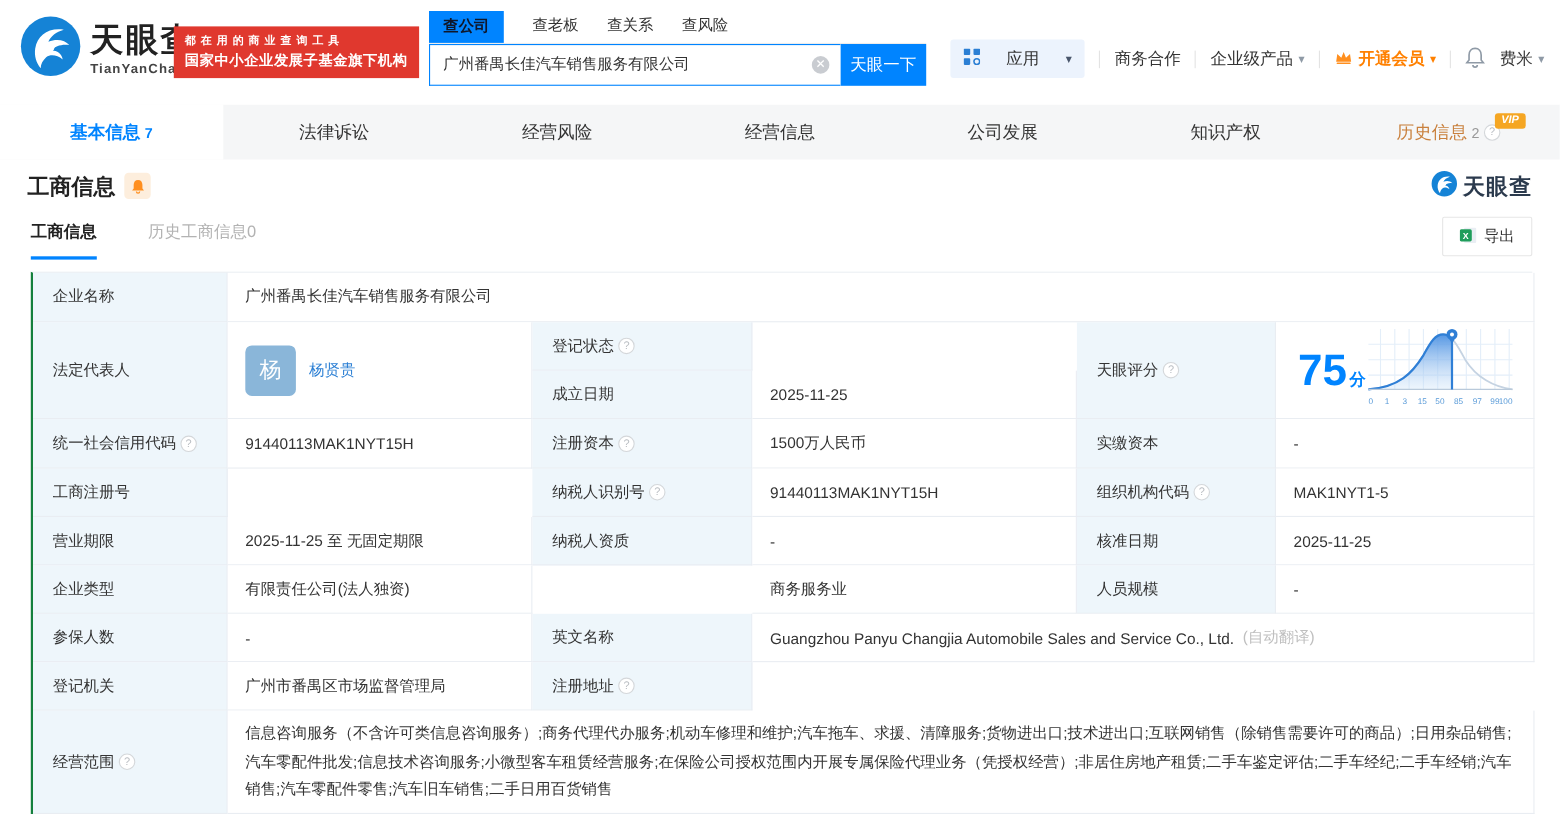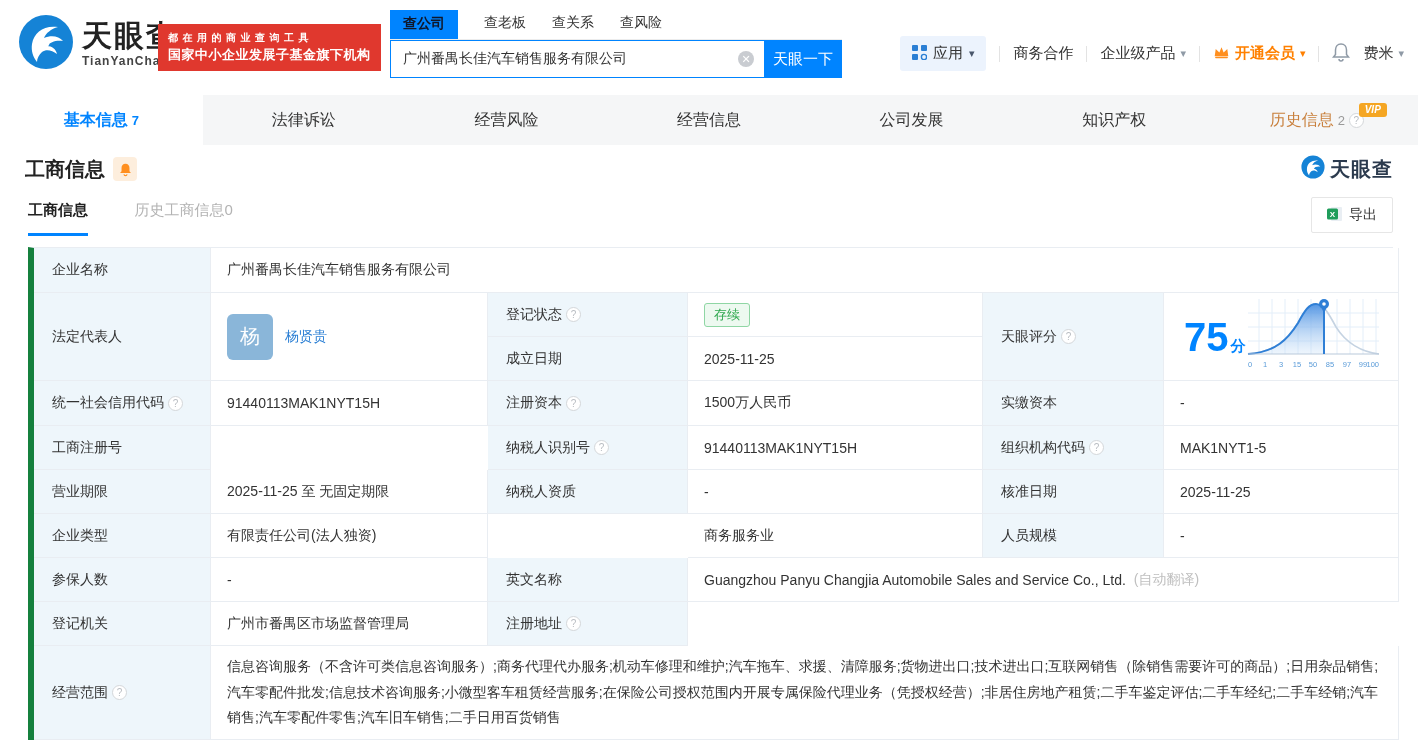--- a/index.html
+++ b/index.html
@@ -21,21 +21,21 @@
   .search-tab { font-size:14px; color:#333; margin-right:26px; padding-bottom:7px; cursor:pointer; }
   .search-tab.active { background:#0084ff; color:#0f172a; padding:5px 13px 6px; font-weight:bold; }
   .search-bar { display:flex; }
   .search-input-wrap { position:relative; width:374px; }
   .search-input { width:374px; height:38px; border:1px solid #0084ff; border-right:none; padding:0 34px 0 12px; font-size:14px; color:#333; outline:none; font-family:inherit; }
   .clear-icon { position:absolute; right:10px; top:11px; width:16px; height:16px; border-radius:50%; background:#c9ccd1; color:#fff; font-size:11px; line-height:16px; text-align:center; cursor:pointer; }
   .search-btn { width:78px; height:38px; background:#0084ff; color:#fff; border:none; font-size:15px; cursor:pointer; font-family:inherit; }
 
   .top-nav { position:absolute; right:14px; top:36px; display:flex; align-items:center; gap:13px; font-size:15px; color:#333; }
   .nav-divider { width:1px; height:16px; background:#e3e3e3; }
-  .apps-chip { display:flex; align-items:center; gap:6px; background:#ecf3fd; padding:8px 12px; border-radius:3px; cursor:pointer; }
+  .apps-chip { display:flex; align-items:center; gap:24px; background:#ecf3fd; padding:8px 12px; border-radius:3px; cursor:pointer; }
   .caret { font-size:11px; color:#8f9aa6; }
   .caret.blue { color:#49566b; }
   .caret.orange { color:#ff8000; }
   .vip-link { color:#ff8000; font-weight:bold; display:flex; align-items:center; gap:5px; cursor:pointer; }
   .nav-item { cursor:pointer; display:flex; align-items:center; gap:5px; }
 
   
   .tabbar { display:flex; height:50px; background:#f5f6f7; }
   .tab { flex:1; display:flex; align-items:center; justify-content:center; font-size:16px; color:#333; cursor:pointer; position:relative; }
   .tab.active { background:#fff; color:#0084ff; font-weight:bold; }
@@ -56,21 +56,21 @@
   
   .subtabs { position:relative; padding:8px 25px 0 28px; height:54px; }
   .subtab { display:inline-block; font-size:15px; font-weight:bold; color:#222; padding-bottom:13px; border-bottom:3px solid #0084ff; cursor:pointer; }
   .subtab-dis { display:inline-block; font-size:15px; color:#b3b3b3; margin-left:42px; cursor:pointer; }
   .export-btn { position:absolute; right:25px; top:4px; width:82px; height:36px; background:#fff; border:1px solid #e6e6e6; border-radius:2px; display:flex; align-items:center; justify-content:center; gap:6px; font-size:14px; color:#333; cursor:pointer; font-family:inherit; }
 
   
   .info-table { margin:0 25px 0 28px; width:1365px; display:grid;
     grid-template-columns:177px 277px 200px 295px 181px 235px;
     grid-template-rows:45px 44px 44px 45px 44px 44px 44px 44px 44px 94px;
-    border-top:1px solid #e9edf2; border-left:6px solid #15803d; }
+    border-top:1px solid #e9edf2; border-left:2px solid #15803d; }
   .c { border-right:1px solid #e9edf2; border-bottom:1px solid #e9edf2; display:flex; align-items:center; padding:0 16px; font-size:14px; color:#333; background:#fff; }
   .lbl { background:#eef6fb; padding-left:18px; }
   .dash { color:#333; }
   .blue-link { color:#2b7fd4; cursor:pointer; text-decoration:none; }
   .avatar { width:46px; height:46px; border-radius:6px; background:#8ab6d9; color:#fff; font-size:20px; display:flex; align-items:center; justify-content:center; margin-right:12px; }
   .status-badge { display:inline-block; background:#edf9f0; border:1px solid #8fd6a4; color:#2fa84f; font-size:13px; padding:2px 9px; border-radius:3px; }
   .score-cell { gap:0; padding-left:20px; }
   .score-num { color:#0084ff; font-size:40px; font-weight:bold; line-height:1; }
   .score-unit { color:#0084ff; font-size:15px; font-weight:bold; margin-left:2px; }
   .note-gray { color:#bfbfbf; margin-left:8px; }
@@ -237,23 +237,20 @@
   <div class="c lbl" style="grid-area:2/1/4/2">
       <span>法定代表人</span>
     </div>
   <div class="c" style="grid-area:2/2/4/3">
     <span class="avatar">杨</span>
     <a class="blue-link">杨贤贵</a>
   </div>
   <div class="c lbl" style="grid-area:2/3/3/4">
     <span>登记状态</span>
     <span class="help-dot">?</span>
-  </div>
-  <div class="c" style="grid-area:2/4/3/5">
-    <span class="status-badge">存续</span>
   </div>
   <div class="c lbl" style="grid-area:3/3/4/4">
       <span>成立日期</span>
     </div>
   <div class="c" style="grid-area:3/4/4/5">
       <span>2025-11-25</span>
     </div>
   <div class="c lbl" style="grid-area:2/5/4/6">
     <span>天眼评分</span>
     <span class="help-dot">?</span>

